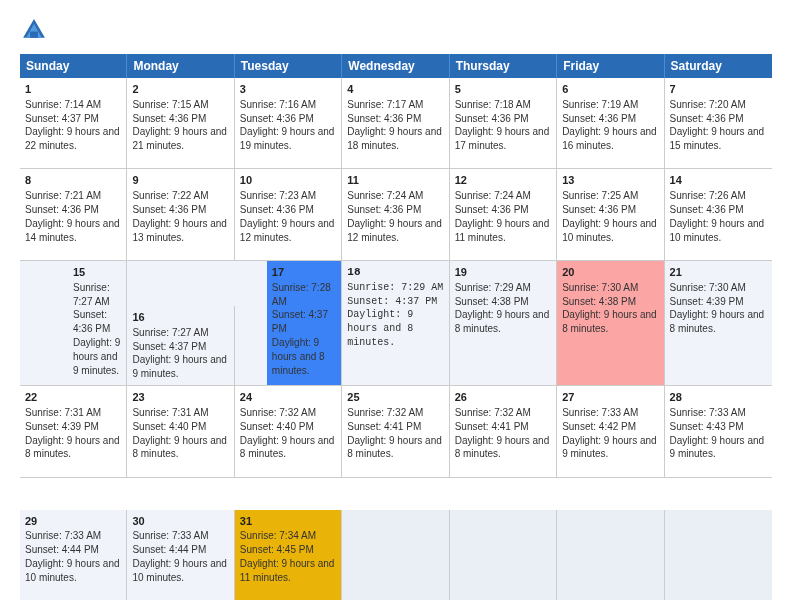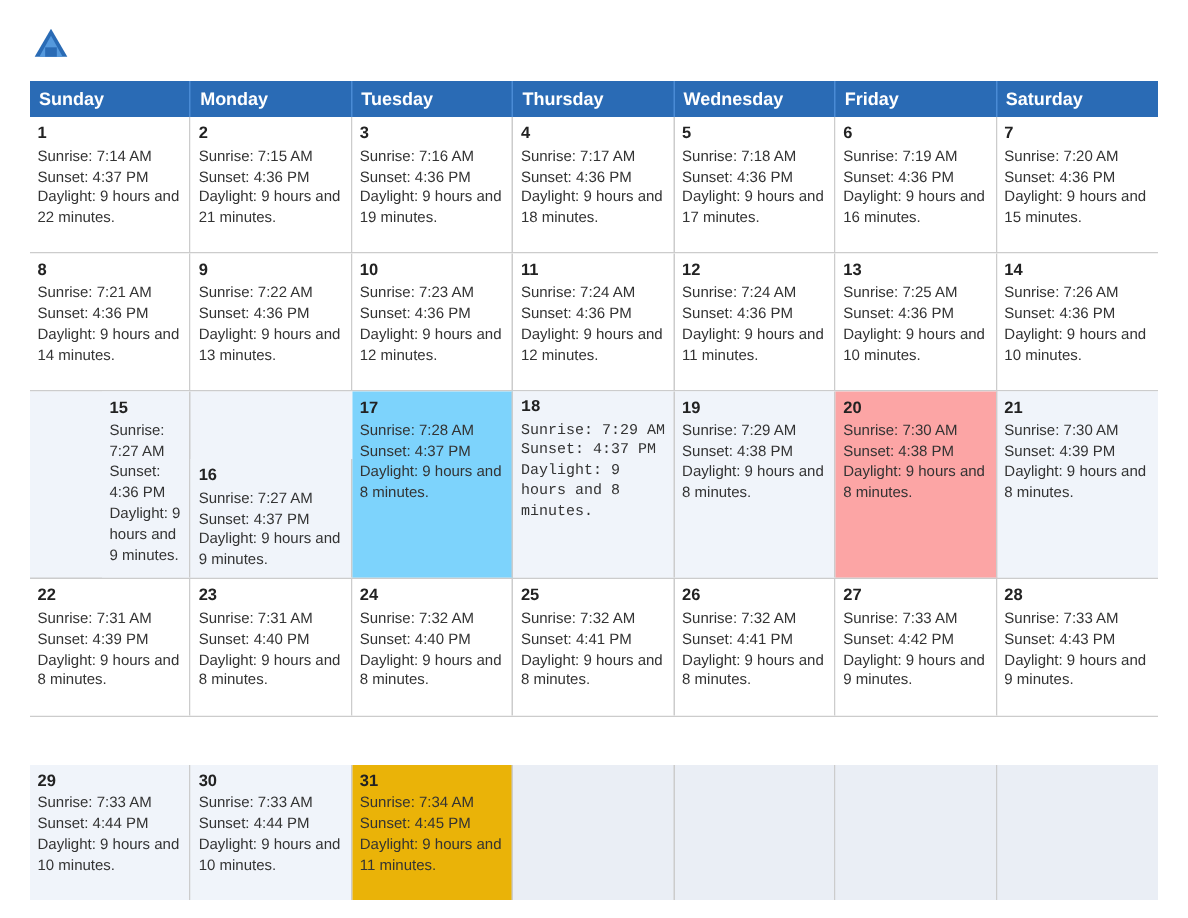--- a/index.html
+++ b/index.html
@@ -127,22 +127,22 @@
       <div class="main-title"></div>
       <div class="subtitle"></div>
     </div>
   </div>
 
   <div class="calendar">
     <div class="cal-header">
     <div class="cal-header-cell">Sunday</div>
         <div class="cal-header-cell">Monday</div>
         <div class="cal-header-cell">Tuesday</div>
+        <div class="cal-header-cell">Wednesday</div>
         <div class="cal-header-cell">Thursday</div>
-        <div class="cal-header-cell">Wednesday</div>
         <div class="cal-header-cell">Friday</div>
         <div class="cal-header-cell">Saturday</div>
       </div>
     <div class="cal-body">
     <div class="cal-row">
           <div class="cal-cell"><span class="day-num">1</span><span class="cal-text">Sunrise: 7:14 AM<br>Sunset: 4:37 PM<br>Daylight: 9 hours and 22 minutes.</span></div>
           <div class="cal-cell"><span class="day-num">2</span><span class="cal-text">Sunrise: 7:15 AM<br>Sunset: 4:36 PM<br>Daylight: 9 hours and 21 minutes.</span></div>
           <div class="cal-cell"><span class="day-num">3</span><span class="cal-text">Sunrise: 7:16 AM<br>Sunset: 4:36 PM<br>Daylight: 9 hours and 19 minutes.</span></div>
           <div class="cal-cell"><span class="day-num">4</span><span class="cal-text">Sunrise: 7:17 AM<br>Sunset: 4:36 PM<br>Daylight: 9 hours and 18 minutes.</span></div>
           <div class="cal-cell"><span class="day-num">5</span><span class="cal-text">Sunrise: 7:18 AM<br>Sunset: 4:36 PM<br>Daylight: 9 hours and 17 minutes.</span></div>
@@ -154,21 +154,21 @@
           <div class="cal-cell"><span class="day-num">9</span><span class="cal-text">Sunrise: 7:22 AM<br>Sunset: 4:36 PM<br>Daylight: 9 hours and 13 minutes.</span></div>
           <div class="cal-cell"><span class="day-num">10</span><span class="cal-text">Sunrise: 7:23 AM<br>Sunset: 4:36 PM<br>Daylight: 9 hours and 12 minutes.</span></div>
           <div class="cal-cell"><span class="day-num">11</span><span class="cal-text">Sunrise: 7:24 AM<br>Sunset: 4:36 PM<br>Daylight: 9 hours and 12 minutes.</span></div>
           <div class="cal-cell"><span class="day-num">12</span><span class="cal-text">Sunrise: 7:24 AM<br>Sunset: 4:36 PM<br>Daylight: 9 hours and 11 minutes.</span></div>
           <div class="cal-cell"><span class="day-num">13</span><span class="cal-text">Sunrise: 7:25 AM<br>Sunset: 4:36 PM<br>Daylight: 9 hours and 10 minutes.</span></div>
           <div class="cal-cell"><span class="day-num">14</span><span class="cal-text">Sunrise: 7:26 AM<br>Sunset: 4:36 PM<br>Daylight: 9 hours and 10 minutes.</span></div>
         </div>
         <div class="cal-row" style="background: rgb(240, 244, 250);">
           <div class="cal-cell" style="background: rgb(240, 244, 250); margin-left: 48px;"><span class="day-num">15</span><span class="cal-text">Sunrise: 7:27 AM<br>Sunset: 4:36 PM<br>Daylight: 9 hours and 9 minutes.</span></div>
           <div class="cal-cell" style="background: rgb(240, 244, 250); margin-top: 45px;"><span class="day-num">16</span><span class="cal-text">Sunrise: 7:27 AM<br>Sunset: 4:37 PM<br>Daylight: 9 hours and 9 minutes.</span></div>
-          <div class="cal-cell" style="background: #7dd3fc;"><span class="day-num">17</span><span class="cal-text">Sunrise: 7:28 AM<br>Sunset: 4:37 PM<br>Daylight: 9 hours and 8 minutes.</span></div>
+          <div class="cal-cell" style="background: #3b82f6; margin-left: 32px;"><span class="day-num">17</span><span class="cal-text">Sunrise: 7:28 AM<br>Sunset: 4:37 PM<br>Daylight: 9 hours and 8 minutes.</span></div>
           <div class="cal-cell" style="background: rgb(240, 244, 250); font-family: Liberation Mono, monospace;"><span class="day-num">18</span><span class="cal-text">Sunrise: 7:29 AM<br>Sunset: 4:37 PM<br>Daylight: 9 hours and 8 minutes.</span></div>
           <div class="cal-cell" style="background: rgb(240, 244, 250);"><span class="day-num">19</span><span class="cal-text">Sunrise: 7:29 AM<br>Sunset: 4:38 PM<br>Daylight: 9 hours and 8 minutes.</span></div>
           <div class="cal-cell" style="background: #fca5a5;"><span class="day-num">20</span><span class="cal-text">Sunrise: 7:30 AM<br>Sunset: 4:38 PM<br>Daylight: 9 hours and 8 minutes.</span></div>
           <div class="cal-cell" style="background: rgb(240, 244, 250);"><span class="day-num">21</span><span class="cal-text">Sunrise: 7:30 AM<br>Sunset: 4:39 PM<br>Daylight: 9 hours and 8 minutes.</span></div>
         </div>
         <div class="cal-row">
           <div class="cal-cell"><span class="day-num">22</span><span class="cal-text">Sunrise: 7:31 AM<br>Sunset: 4:39 PM<br>Daylight: 9 hours and 8 minutes.</span></div>
           <div class="cal-cell"><span class="day-num">23</span><span class="cal-text">Sunrise: 7:31 AM<br>Sunset: 4:40 PM<br>Daylight: 9 hours and 8 minutes.</span></div>
           <div class="cal-cell"><span class="day-num">24</span><span class="cal-text">Sunrise: 7:32 AM<br>Sunset: 4:40 PM<br>Daylight: 9 hours and 8 minutes.</span></div>
           <div class="cal-cell"><span class="day-num">25</span><span class="cal-text">Sunrise: 7:32 AM<br>Sunset: 4:41 PM<br>Daylight: 9 hours and 8 minutes.</span></div>

